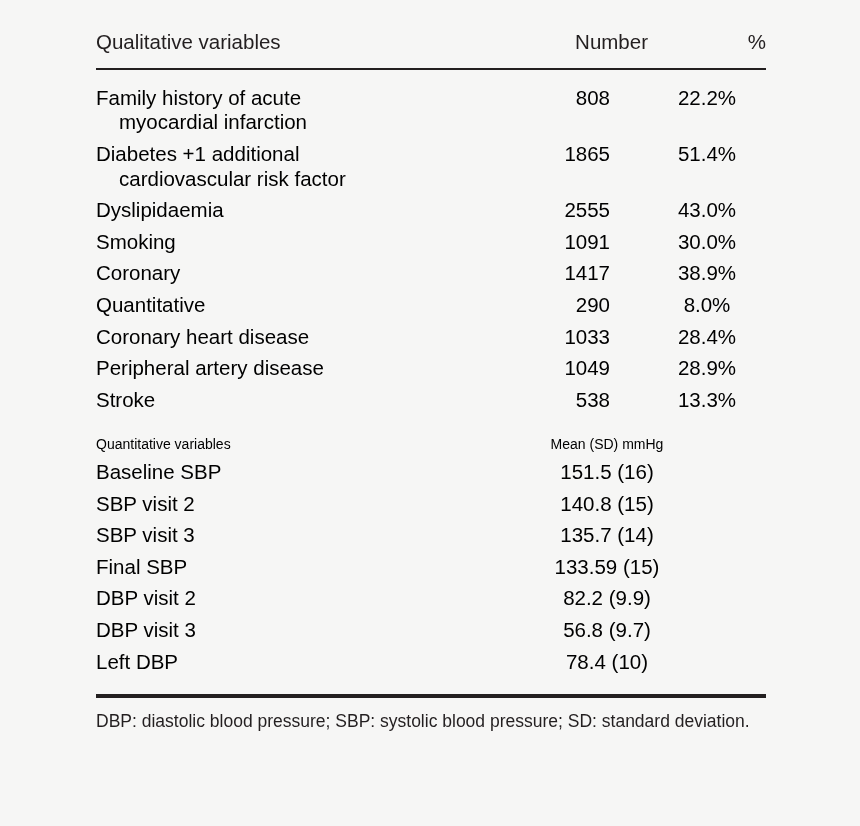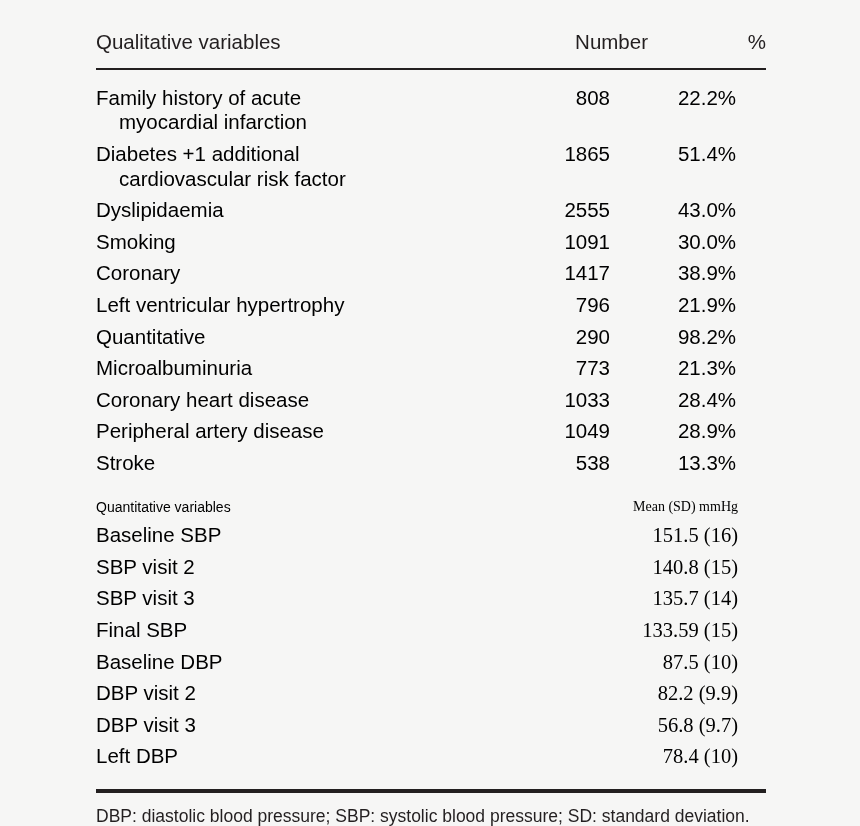--- a/index.html
+++ b/index.html
@@ -72,23 +72,22 @@
   
   tr.section-gap td { height: 24px; padding: 0; line-height: 0; font-size: 0; }
 
   
   tr.quant-head td {
     font-size: 14px;
     padding-top: 0;
   }
   td.q-label { text-align: left; }
   td.q-value {
-    text-align: right;
+    text-align: center;
     padding-right: 28px;
-    font-family: Liberation Serif, serif;
   }
   tbody tr.quant-row td { padding-top: 7px; }
 
   
   .bottom-rule {
     width: 670px;
     height: 4px;
     background: #231f20;
     margin-top: 20px;
   }
@@ -154,37 +153,27 @@
         <td class="t-number">1091</td>
         <td class="t-pct">30.0%</td>
       </tr>
 
       <tr class="data-row">
         <td class="t-label">Coronary</td>
         <td class="t-number">1417</td>
         <td class="t-pct">38.9%</td>
       </tr>
 
-      <tr class="data-row">
-        <td class="t-label">Left ventricular hypertrophy</td>
-        <td class="t-number">796</td>
-        <td class="t-pct">21.9%</td>
-      </tr>
 
       <tr class="data-row">
         <td class="t-label">Quantitative</td>
         <td class="t-number">290</td>
-        <td class="t-pct">98.2%</td>
-      </tr>
-
-      <tr class="data-row">
-        <td class="t-label">Microalbuminuria</td>
-        <td class="t-number">773</td>
-        <td class="t-pct">21.3%</td>
-      </tr>
+        <td class="t-pct">8.0%</td>
+      </tr>
+
 
       <tr class="data-row">
         <td class="t-label">Coronary heart disease</td>
         <td class="t-number">1033</td>
         <td class="t-pct">28.4%</td>
       </tr>
 
       <tr class="data-row">
         <td class="t-label">Peripheral artery disease</td>
         <td class="t-number">1049</td>
@@ -216,24 +205,20 @@
       </tr>
       <tr class="quant-row">
         <td class="q-label">SBP visit 3</td>
         <td class="q-value" colspan="2">135.7 (14)</td>
       </tr>
       <tr class="quant-row">
         <td class="q-label">Final SBP</td>
         <td class="q-value" colspan="2">133.59 (15)</td>
       </tr>
       <tr class="quant-row">
-        <td class="q-label">Baseline DBP</td>
-        <td class="q-value" colspan="2">87.5 (10)</td>
-      </tr>
-      <tr class="quant-row">
         <td class="q-label">DBP visit 2</td>
         <td class="q-value" colspan="2">82.2 (9.9)</td>
       </tr>
       <tr class="quant-row">
         <td class="q-label">DBP visit 3</td>
         <td class="q-value" colspan="2">56.8 (9.7)</td>
       </tr>
       <tr class="quant-row">
         <td class="q-label">Left DBP</td>
         <td class="q-value" colspan="2">78.4 (10)</td>

